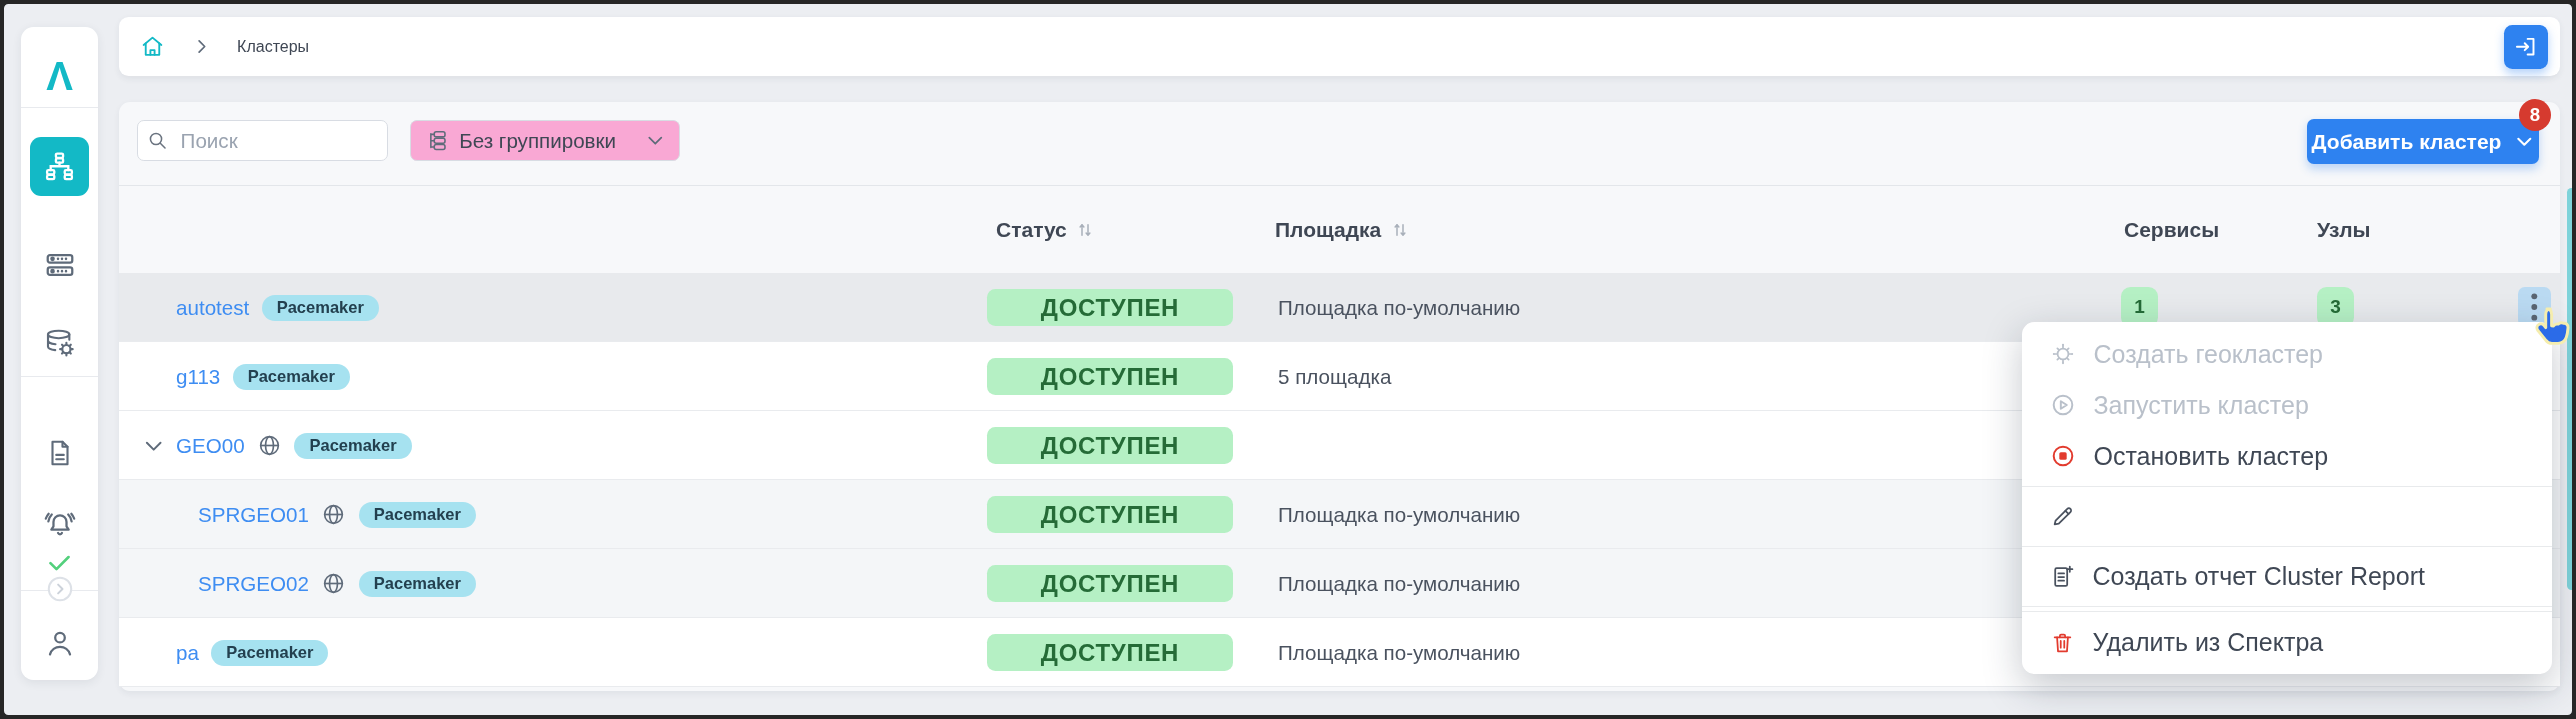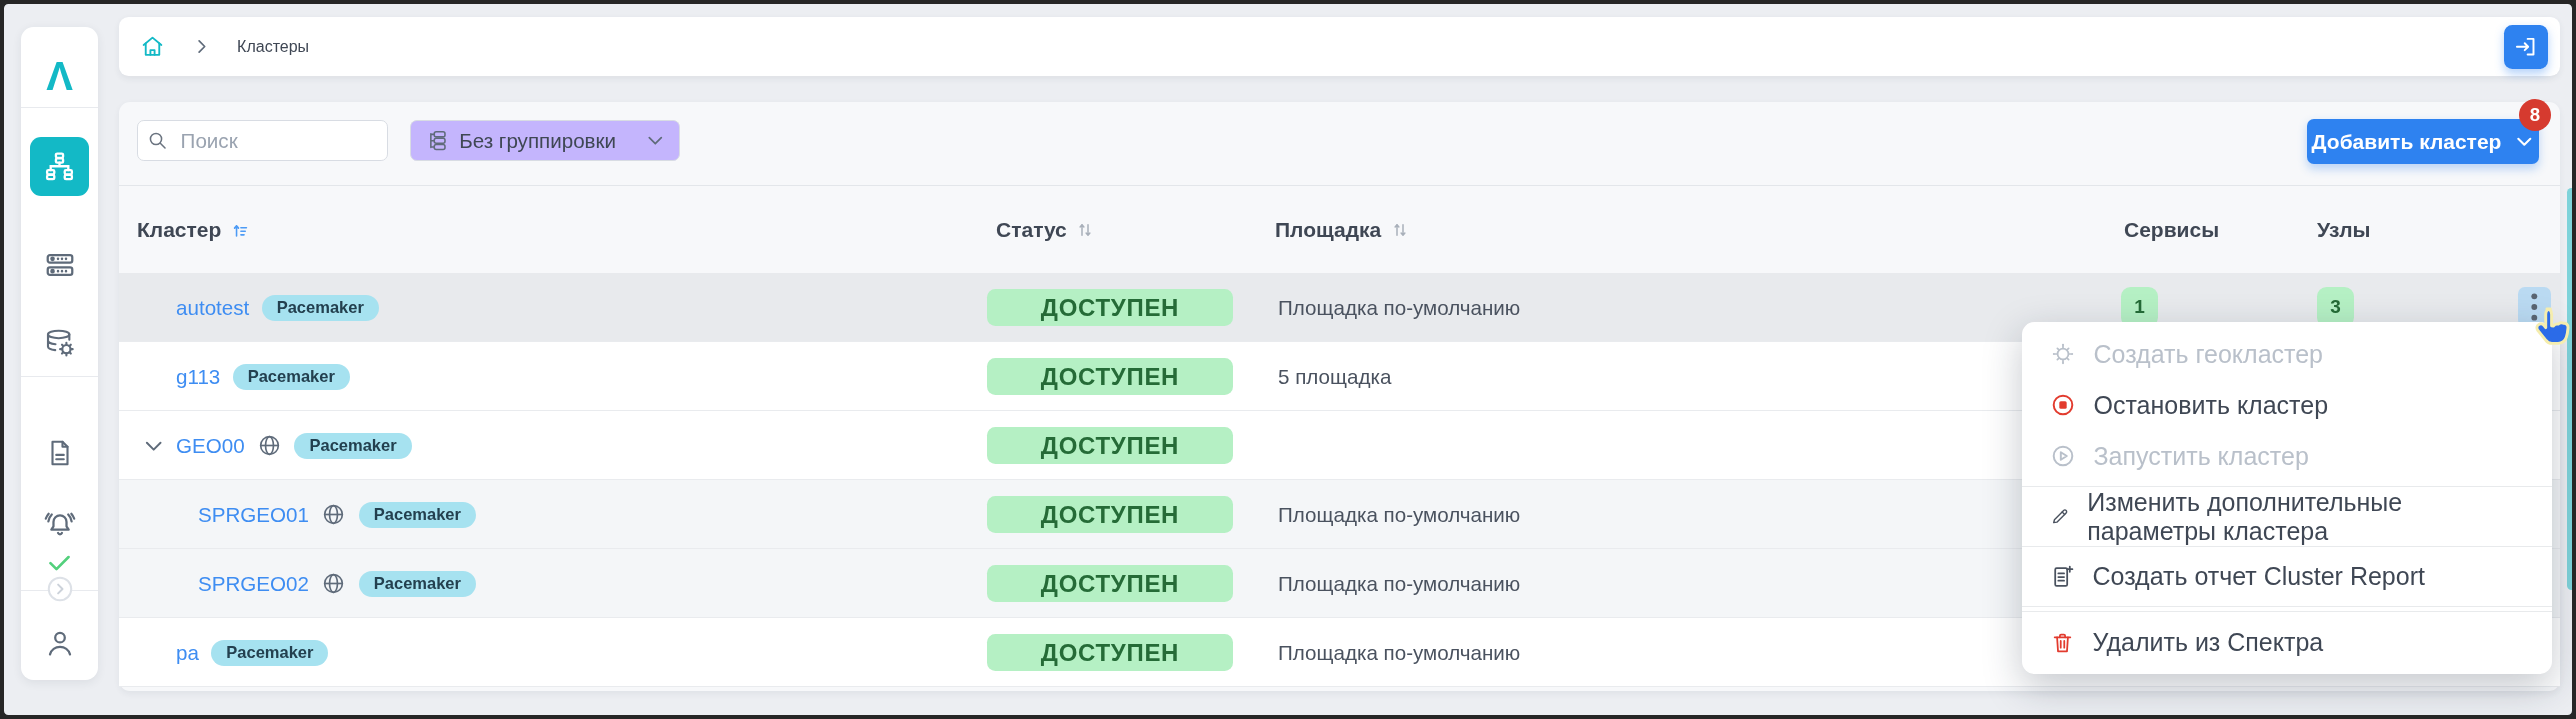--- a/index.html
+++ b/index.html
@@ -19,21 +19,21 @@
   .topbar{position:absolute;left:115px;top:13px;width:2441px;height:59px;background:#fff;border-radius:9.6px;box-shadow:0 2.1px 6.9px rgba(40,50,70,.07);display:flex;align-items:center;padding:0 12.4px 0 20.6px;box-sizing:border-box;}
   .crumb-title{font-size:16px;color:#3f4754;margin-left:26px;}
   .crumb-sep{margin-left:27.5px;display:flex;}
   .login-btn{margin-left:auto;width:44px;height:44px;border-radius:8.3px;background:var(--button-blue);display:flex;align-items:center;justify-content:center;box-shadow:0 4.1px 9.6px rgba(46,130,240,.35);}
 
   
   .panel{position:absolute;left:115px;top:98px;width:2441px;height:589px;background:#f7f8fa;border-radius:11px;box-shadow:0 2.1px 6.9px rgba(40,50,70,.06);}
   .search-box{position:absolute;left:18px;top:18px;width:251px;height:41px;background:#fff;border:1.4px solid #d8dce3;border-radius:6.9px;display:flex;align-items:center;padding:0 9px;box-sizing:border-box;}
   .search-box input{border:none;outline:none;font-size:20.6px;color:#3f4754;width:100%;margin-left:11px;font-family:inherit;background:transparent;}
   .search-box input::placeholder{color:#9aa3b0;}
-  .group-dd{position:absolute;left:291px;top:18px;width:270px;height:41px;background:#c4b5fd;border:1.4px solid #d8dce3;border-radius:6.9px;display:flex;align-items:center;padding:0 13.8px;box-sizing:border-box;}
+  .group-dd{position:absolute;left:291px;top:18px;width:270px;height:41px;background:#f9a8d4;border:1.4px solid #d8dce3;border-radius:6.9px;display:flex;align-items:center;padding:0 13.8px;box-sizing:border-box;}
   .group-dd .lbl{font-size:20.6px;color:#3f4754;margin-left:11px;}
   .group-dd .chev{margin-left:auto;display:flex;}
   .add-btn{position:absolute;left:2188px;top:17px;width:232px;height:45px;border-radius:6.9px;background:var(--button-blue);color:#fff;display:flex;align-items:center;justify-content:center;gap:12.4px;font-size:21px;font-weight:600;box-shadow:0 4.1px 9.6px rgba(46,130,240,.30);}
   .count-badge{position:absolute;left:2400px;top:-2.8px;width:32px;height:32px;border-radius:50%;background:var(--badge-red);color:#fff;font-size:18.6px;font-weight:bold;display:flex;align-items:center;justify-content:center;z-index:6;}
 
   
   .thead{position:absolute;left:0;top:83px;width:2441px;height:88px;border-top:1.4px solid #e3e6ea;}
   .th{position:absolute;top:0;height:88px;display:flex;align-items:center;gap:9.6px;font-size:21px;font-weight:bold;color:#3f4754;}
   .tbody{position:absolute;left:0;top:171px;width:2441px;}
   .row{position:relative;width:2441px;height:69px;background:#fff;border-bottom:1.4px solid #e9ebee;box-sizing:border-box;}
@@ -195,27 +195,20 @@
 
     <div class="add-btn">
       <span>Добавить кластер</span>
       <svg width="20.6" height="20.6" viewBox="0 0 24 24" fill="none" stroke="#fff" stroke-width="2.4" stroke-linecap="round" stroke-linejoin="round">
         <path d="M5 9l7 7 7-7"></path>
       </svg>
     </div>
     <div class="count-badge">8</div>
 
     <div class="thead">
-      <div class="th" style="left:18px">
-        <span>Кластер</span>
-        <svg width="19" height="19" viewBox="0 0 24 24" fill="none" stroke="#4d9bf5" stroke-width="2" stroke-linecap="round">
-          <path d="M7 19V6M7 6L4.5 9M7 6l2.5 3"></path>
-            <path d="M12.5 8.5h7M12.5 13h5.5M12.5 17.5h4"></path>
-        </svg>
-      </div>
       <div class="th" style="left:877px">
         <span>Статус</span>
         <svg width="18" height="18" viewBox="0 0 24 24" fill="none" stroke="#a9b0ba" stroke-width="2" stroke-linecap="round">
           <path d="M8 19V5M8 5L5.5 8M8 5l2.5 3"></path>
             <path d="M16 5v14M16 19l-2.5-3M16 19l2.5-3"></path>
         </svg>
       </div>
       <div class="th" style="left:1156px">
         <span>Площадка</span>
         <svg width="18" height="18" viewBox="0 0 24 24" fill="none" stroke="#a9b0ba" stroke-width="2" stroke-linecap="round">
@@ -330,41 +323,40 @@
       <svg width="26" height="26" viewBox="0 0 24 24" fill="none" stroke="#b9c0ca" stroke-width="1.6" stroke-linecap="round">
         <circle cx="12" cy="12" r="5"></circle>
         <path d="M12 4.6V6M12 18v1.4M4.6 12H6M18 12h1.4M6.8 6.8l1 1M16.2 16.2l1 1M17.2 6.8l-1 1M7.8 16.2l-1 1"></path>
         <circle cx="12" cy="3.6" r="1" fill="#b9c0ca" stroke="none"></circle>
           <circle cx="12" cy="20.4" r="1" fill="#b9c0ca" stroke="none"></circle>
         <circle cx="3.6" cy="12" r="1" fill="#b9c0ca" stroke="none"></circle>
           <circle cx="20.4" cy="12" r="1" fill="#b9c0ca" stroke="none"></circle>
       </svg>
       <span>Создать геокластер</span>
     </div>
+    <div class="mi disabled">
+      <svg width="26" height="26" viewBox="0 0 24 24" fill="none" stroke="#b9c0ca" stroke-width="1.8" stroke-linejoin="round">
+        <circle cx="12" cy="12" r="8.6"></circle>
+          <path d="M10 8.5l5.5 3.5L10 15.5z"></path>
+      </svg>
+      <span>Запустить кластер</span>
+    </div>
     <div class="mi">
       <svg width="26" height="26" viewBox="0 0 24 24" fill="none">
         <circle cx="12" cy="12" r="8.6" stroke="#e23b2e" stroke-width="1.8"></circle>
         <rect x="8.6" y="8.6" width="6.8" height="6.8" rx="1.4" fill="#e23b2e"></rect>
       </svg>
       <span>Остановить кластер</span>
-    </div>
-    <div class="mi disabled">
-      <svg width="26" height="26" viewBox="0 0 24 24" fill="none" stroke="#b9c0ca" stroke-width="1.8" stroke-linejoin="round">
-        <circle cx="12" cy="12" r="8.6"></circle>
-          <path d="M10 8.5l5.5 3.5L10 15.5z"></path>
-      </svg>
-      <span>Запустить кластер</span>
     </div>
     <div class="m-div"></div>
     <div class="mi">
       <svg width="25" height="25" viewBox="0 0 24 24" fill="none" stroke="#4a525f" stroke-width="1.7" stroke-linecap="round" stroke-linejoin="round">
         <path d="M4.5 19.5l.9-3.6L16.6 4.7a2.1 2.1 0 0 1 3 3L8.4 18.9l-3.9.6z"></path>
           <path d="M14.8 6.5l3 3"></path>
       </svg>
-      <span>Изменить дополнительные параметры кластера</span>
     </div>
     <div class="m-div"></div>
     <div class="mi">
       <svg width="25" height="25" viewBox="0 0 24 24" fill="none" stroke="#4a525f" stroke-width="1.7" stroke-linecap="round">
         <rect x="5" y="4" width="11.5" height="17" rx="1.4"></rect>
           <path d="M8 9h5.5M8 12.5h5.5M8 16h5.5"></path>
         <path d="M19 2.5v5M16.5 5h5"></path>
       </svg>
       <span>Создать отчет Cluster Report</span>
     </div>

